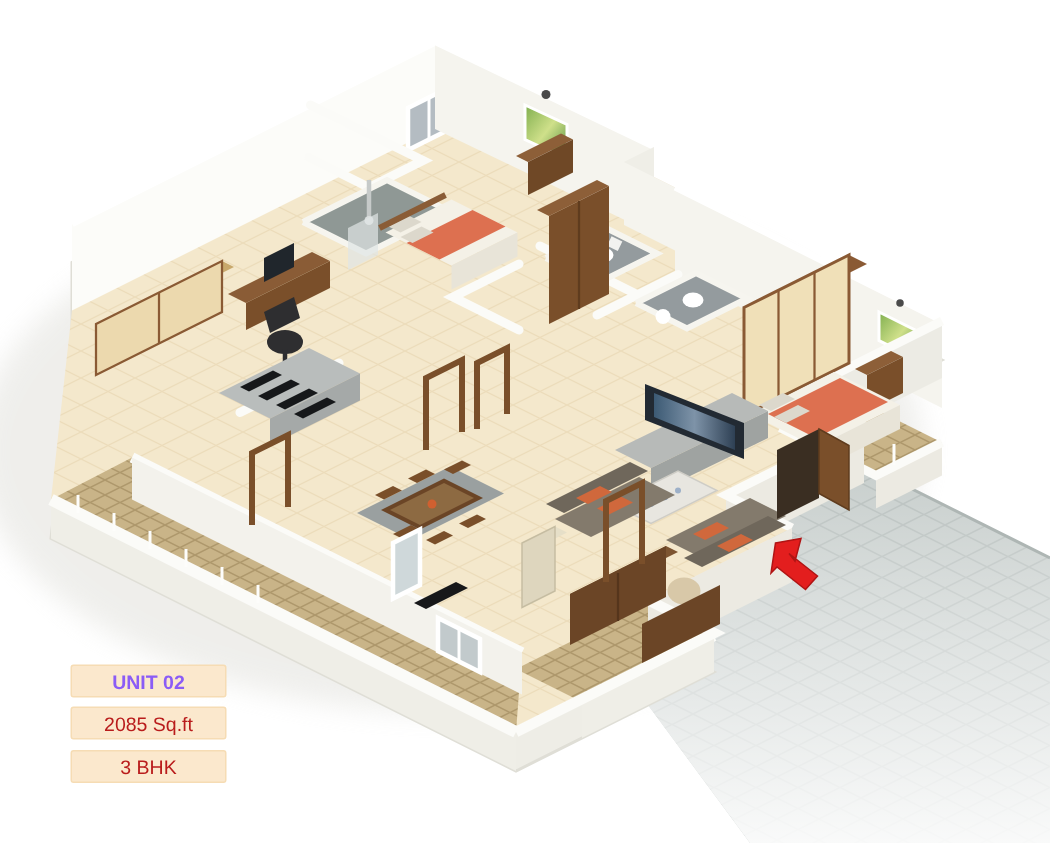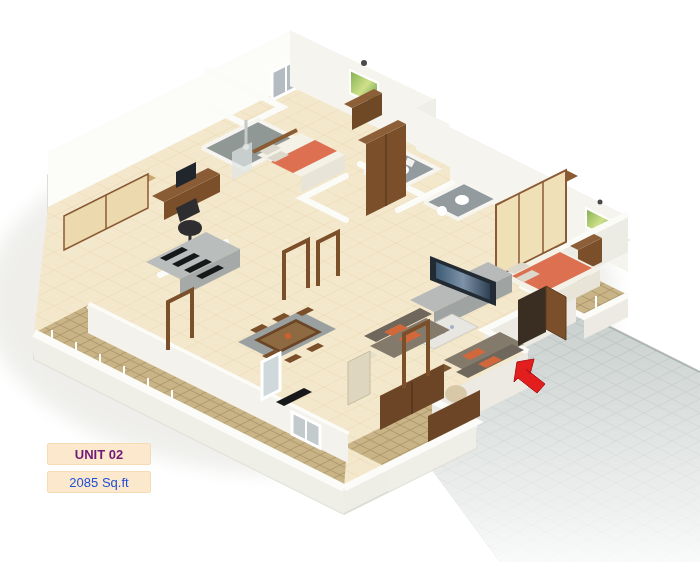--- a/index.html
+++ b/index.html
@@ -1,22 +1,22 @@
 <!DOCTYPE html>
 <html><head>
 <meta charset="utf-8">
 <style>
   html,body{margin:0;padding:0;background:#ffffff;}
   #stage{position:relative;width:700px;height:562px;background:#ffffff;overflow:hidden;
          font-family:"Liberation Sans", sans-serif;}
   #plan-svg{position:absolute;left:0;top:0;}
   .label-box{position:absolute;left:47px;width:104px;height:22px;line-height:22px;
-             text-align:center;background:#fbe8cd;color:#1d4ed8;font-size:13px;
+             text-align:center;background:#fbe8cd;color:#b91c1c;font-size:13px;
              border-radius:2px;border:1px solid #f6dcb4;box-sizing:border-box;}
-  .label-box.bold{font-weight:bold;color:#701a75;}
+  .label-box.bold{font-weight:bold;color:#8b5cf6;}
   .lb1{top:443px;} .lb2{top:471px;} .lb3{top:500px;} .lb4{top:529px;}
 </style>
 </head>
 <body>
 
 <div id="stage">
 <svg id="plan-svg" width="700" height="562" viewBox="0 0 700 562">
   <defs>
     <filter id="soft" x="-30%" y="-30%" width="160%" height="160%">
       <feGaussianBlur stdDeviation="9"></feGaussianBlur>
@@ -298,13 +298,14 @@
 
   <g>
     <polygon points="518,300 546,286 546,332 518,346" fill="#3a2e22"></polygon>
     <polygon points="546,286 566,297 566,340 546,329" fill="#7a4f2a" stroke="#5f3c1e" stroke-width="1"></polygon>
     <path d="M517,362 L534,359 L530,374 L526,369 L545,384 L537,393 L518,378 L514,382 Z" fill="#e31e1e" stroke="#b01414" stroke-width="1"></path>
   </g>
 </svg>
 
   <div class="label-box bold lb1">UNIT 02</div>
   <div class="label-box lb2">2085 Sq.ft</div>
+  <div class="label-box lb3">3 BHK</div>
 </div>
 
 </body></html>

